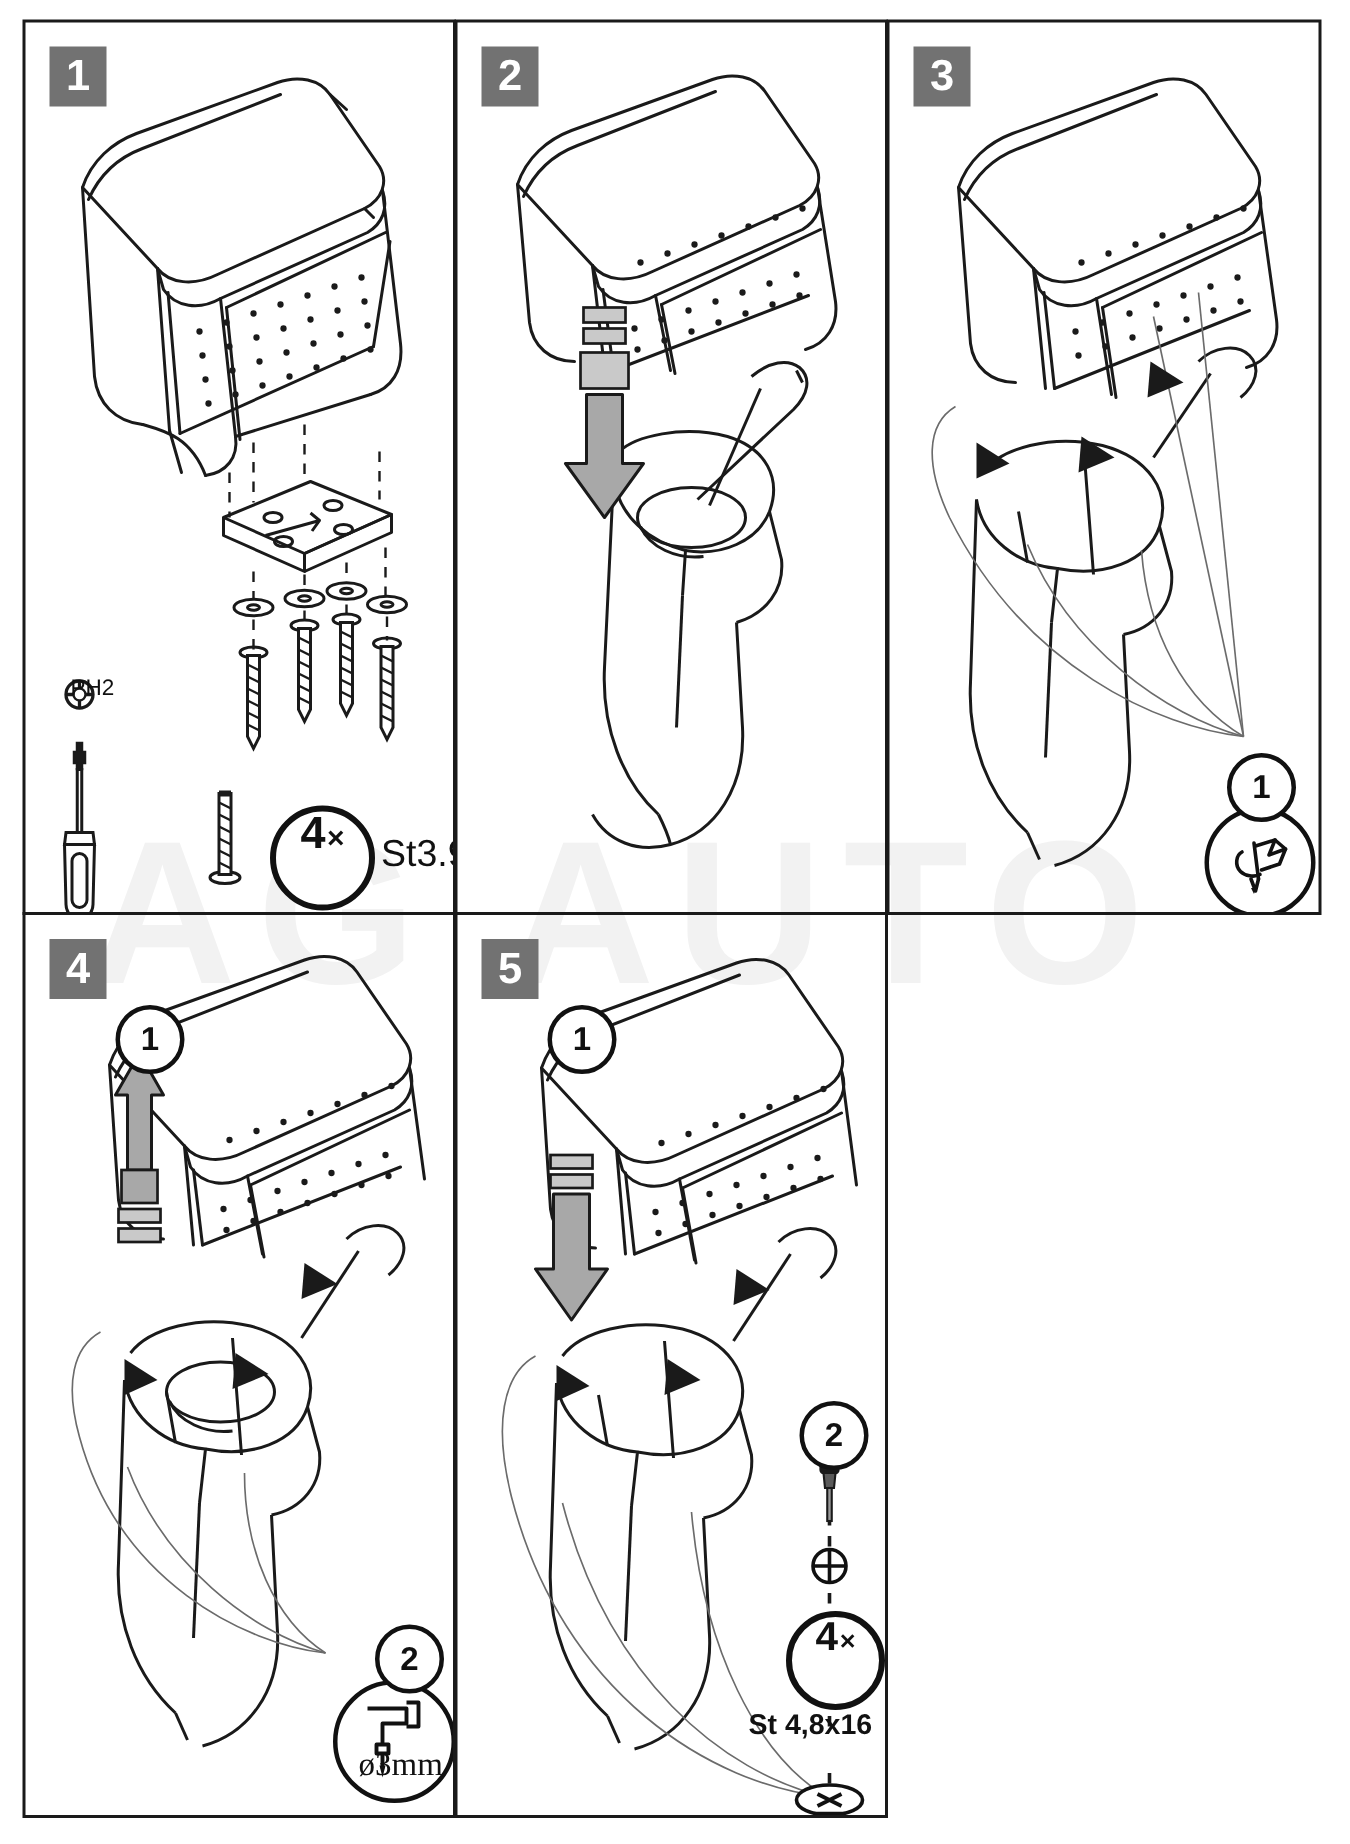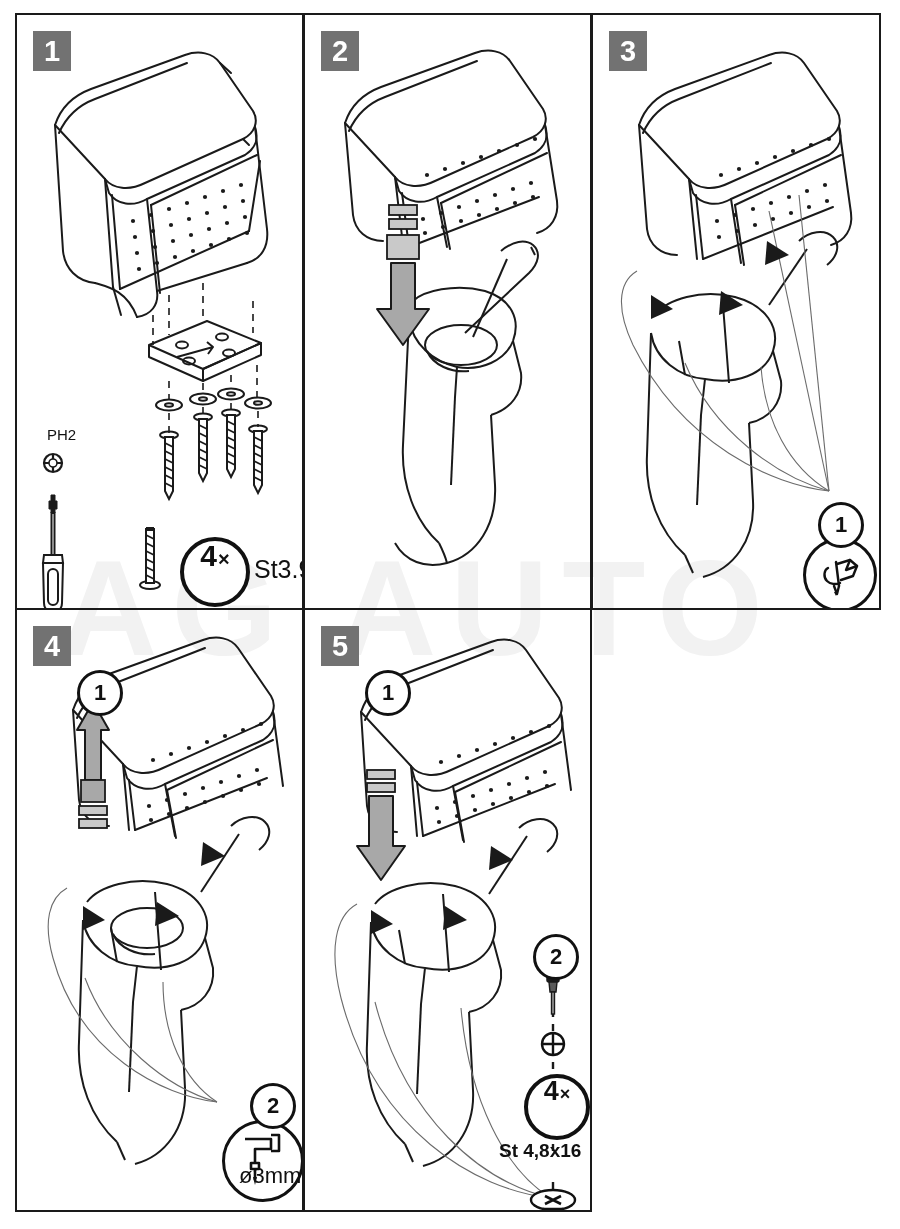--- a/index.html
+++ b/index.html
@@ -95,21 +95,21 @@
     position:absolute;
     font-size:25px;color:#111;white-space:nowrap;z-index:6;
   }
   .small-label{
     position:absolute;
     font-size:15px;color:#111;white-space:nowrap;z-index:6;
   }
   .dia-label{
     position:absolute;
     font-size:22px;color:#111;white-space:nowrap;z-index:8;
-    font-family:Liberation Sans, sans-serif;
+    font-family:Liberation Serif, serif;
   }
 
   svg{display:block;}
   .art{position:absolute;left:0;top:0;z-index:3;}
 </style>
 </head>
 <body>
 
 <div id="watermark">AG AUTO</div>
 
@@ -294,21 +294,21 @@
           <path d="M-4 8 L4 12"></path>
             <path d="M-4 16 L4 20"></path>
             <path d="M-4 24 L4 28"></path>
           <path d="M-4 32 L4 36"></path>
             <path d="M-4 40 L4 44"></path>
             <path d="M-4 48 L4 52"></path>
         </g>
       </g>
     </svg>
 
-    <div class="small-label" style="left:30px;top:411px;">PH2</div>
+    <div class="small-label" style="left:30px;top:435px;">PH2</div>
 
     <div class="qty-circle" style="left:163px;top:522px;width:62px;height:62px;">
       <span class="qty-num">4</span>
         <span class="qty-x">×</span>
     </div>
 
     <div class="parts-label" style="left:237px;top:540px;">St3.9x25</div>
   </div>
 
   <div class="panel" id="panel-2">

